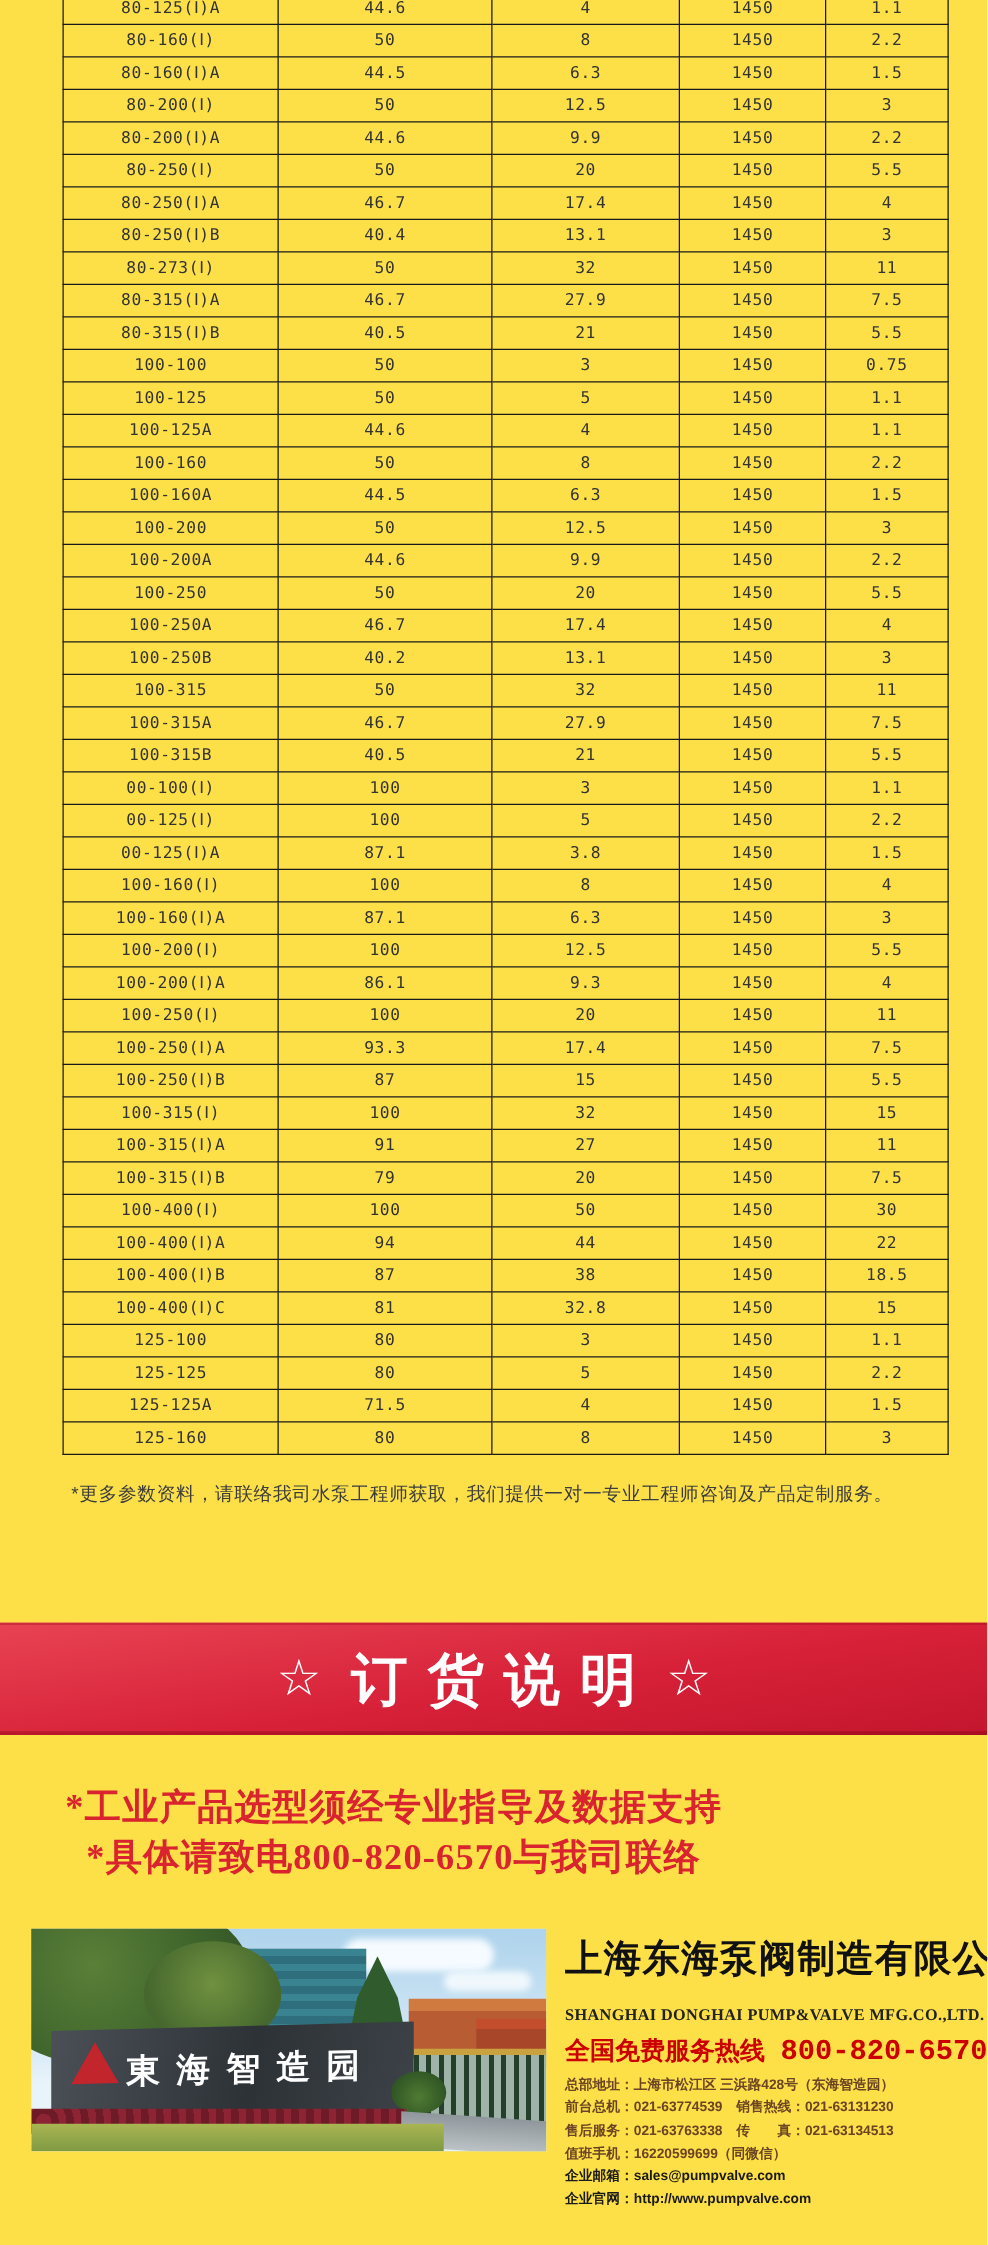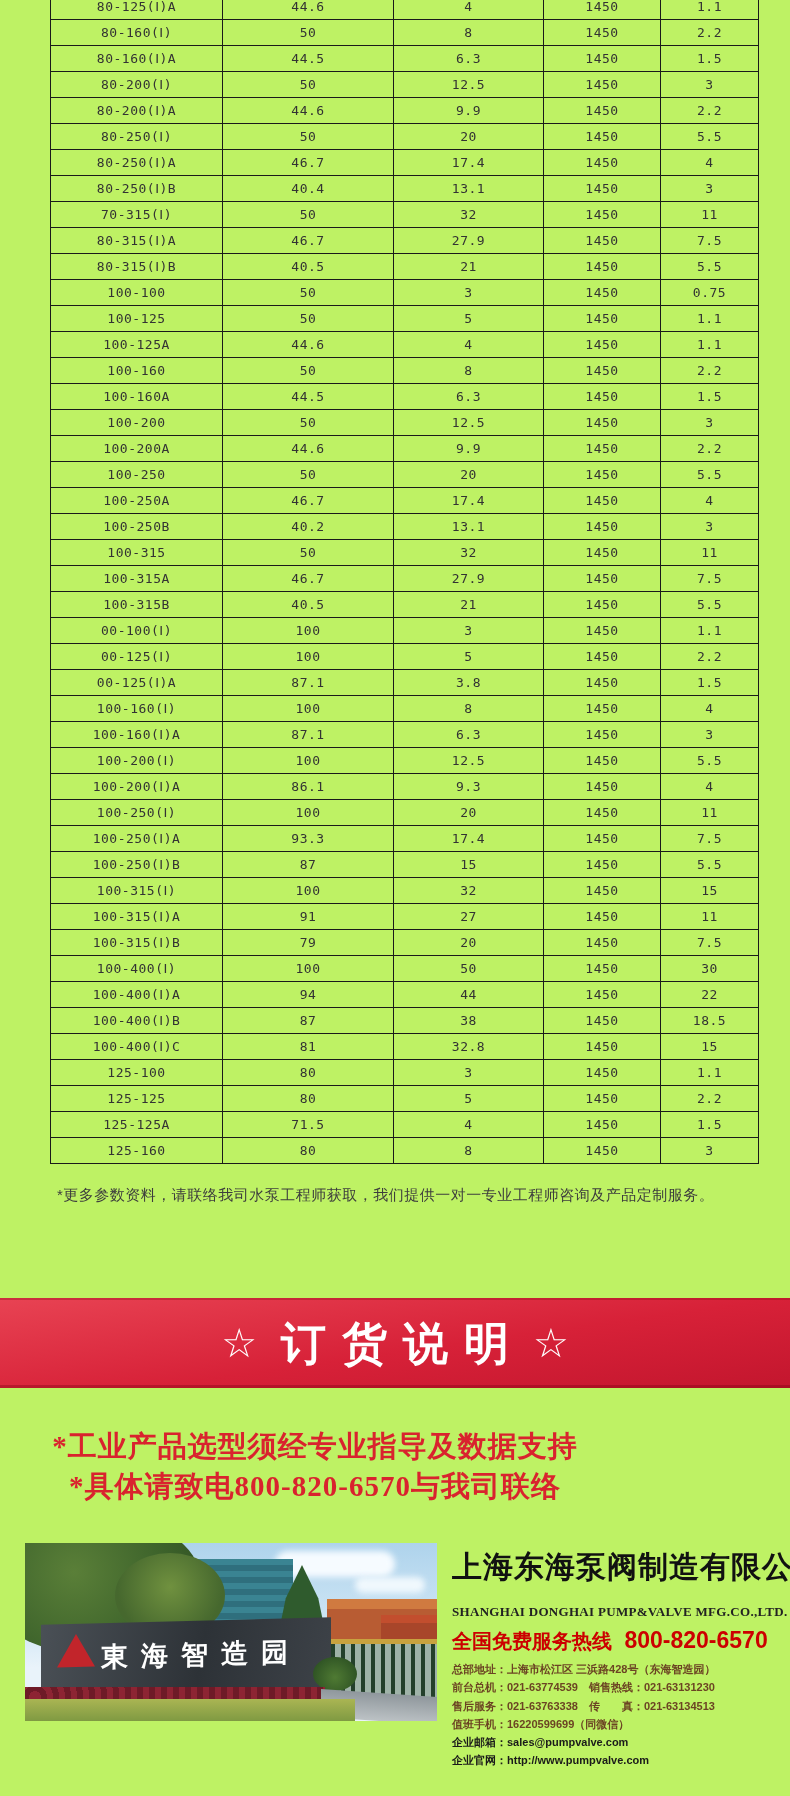--- a/index.html
+++ b/index.html
@@ -1,18 +1,18 @@
 <!DOCTYPE html>
 <html><head>
 <meta charset="utf-8">
 <style>
   html,body { margin:0; padding:0; background:#ffffff; }
   .page {
     position:relative; width:790px; height:1796px; margin:0 auto;
-    background:#bef264; overflow:hidden;
+    background:#fde047; overflow:hidden;
     font-family:"Liberation Sans", sans-serif;
   }
 
   
   .spec-table {
     position:absolute; left:50px; top:-7px; width:708px;
     border-collapse:collapse; table-layout:fixed;
   }
   .spec-table td {
     border:1px solid #1a1a1a; height:25px; padding:0;
@@ -93,21 +93,21 @@
     background:linear-gradient(180deg,#aab553 0%,#7f9a42 100%); }
   .ph-road { left:296px; top:150px; width:116px; height:28px;
     background:linear-gradient(180deg,#8f979c,#bcc2c5); transform:skewY(4deg); }
 
   .company { position:absolute; left:452px; top:1547px; width:336px; }
   .company .cn { font-size:30px; font-weight:bold; color:#111111; white-space:nowrap; letter-spacing:1px; }
   .company .en { margin-top:16px; font-family:"Liberation Serif",serif; font-size:13px;
     font-weight:bold; color:#222222; white-space:nowrap; letter-spacing:0.3px; }
   .hotline { margin-top:7px; font-weight:bold; color:#cc0000; white-space:nowrap; }
   .hotline .hotline-label { font-size:20px; }
-  .hotline .hotline-num { font-size:23px; font-family:Liberation Sans, sans-serif; margin-left:8px; }
+  .hotline .hotline-num { font-size:23px; font-family:Liberation Mono, monospace; margin-left:8px; }
   .contacts { margin-top:5px; }
   .contact-line { font-size:11px; font-weight:bold; color:#6b4423;
     line-height:18.3px; white-space:nowrap; }
 </style>
 </head>
 <body>
 
 <div class="page">
 
   <table class="spec-table">
@@ -169,21 +169,21 @@
         <td>4</td>
       </tr>
         <tr>
         <td>80-250(Ⅰ)B</td>
         <td>40.4</td>
         <td>13.1</td>
         <td>1450</td>
         <td>3</td>
       </tr>
         <tr>
-        <td>70-315(Ⅰ)</td>
+        <td>80-273(Ⅰ)</td>
         <td>50</td>
         <td>32</td>
         <td>1450</td>
         <td>11</td>
       </tr>
         <tr>
         <td>80-315(Ⅰ)A</td>
         <td>46.7</td>
         <td>27.9</td>
         <td>1450</td>

